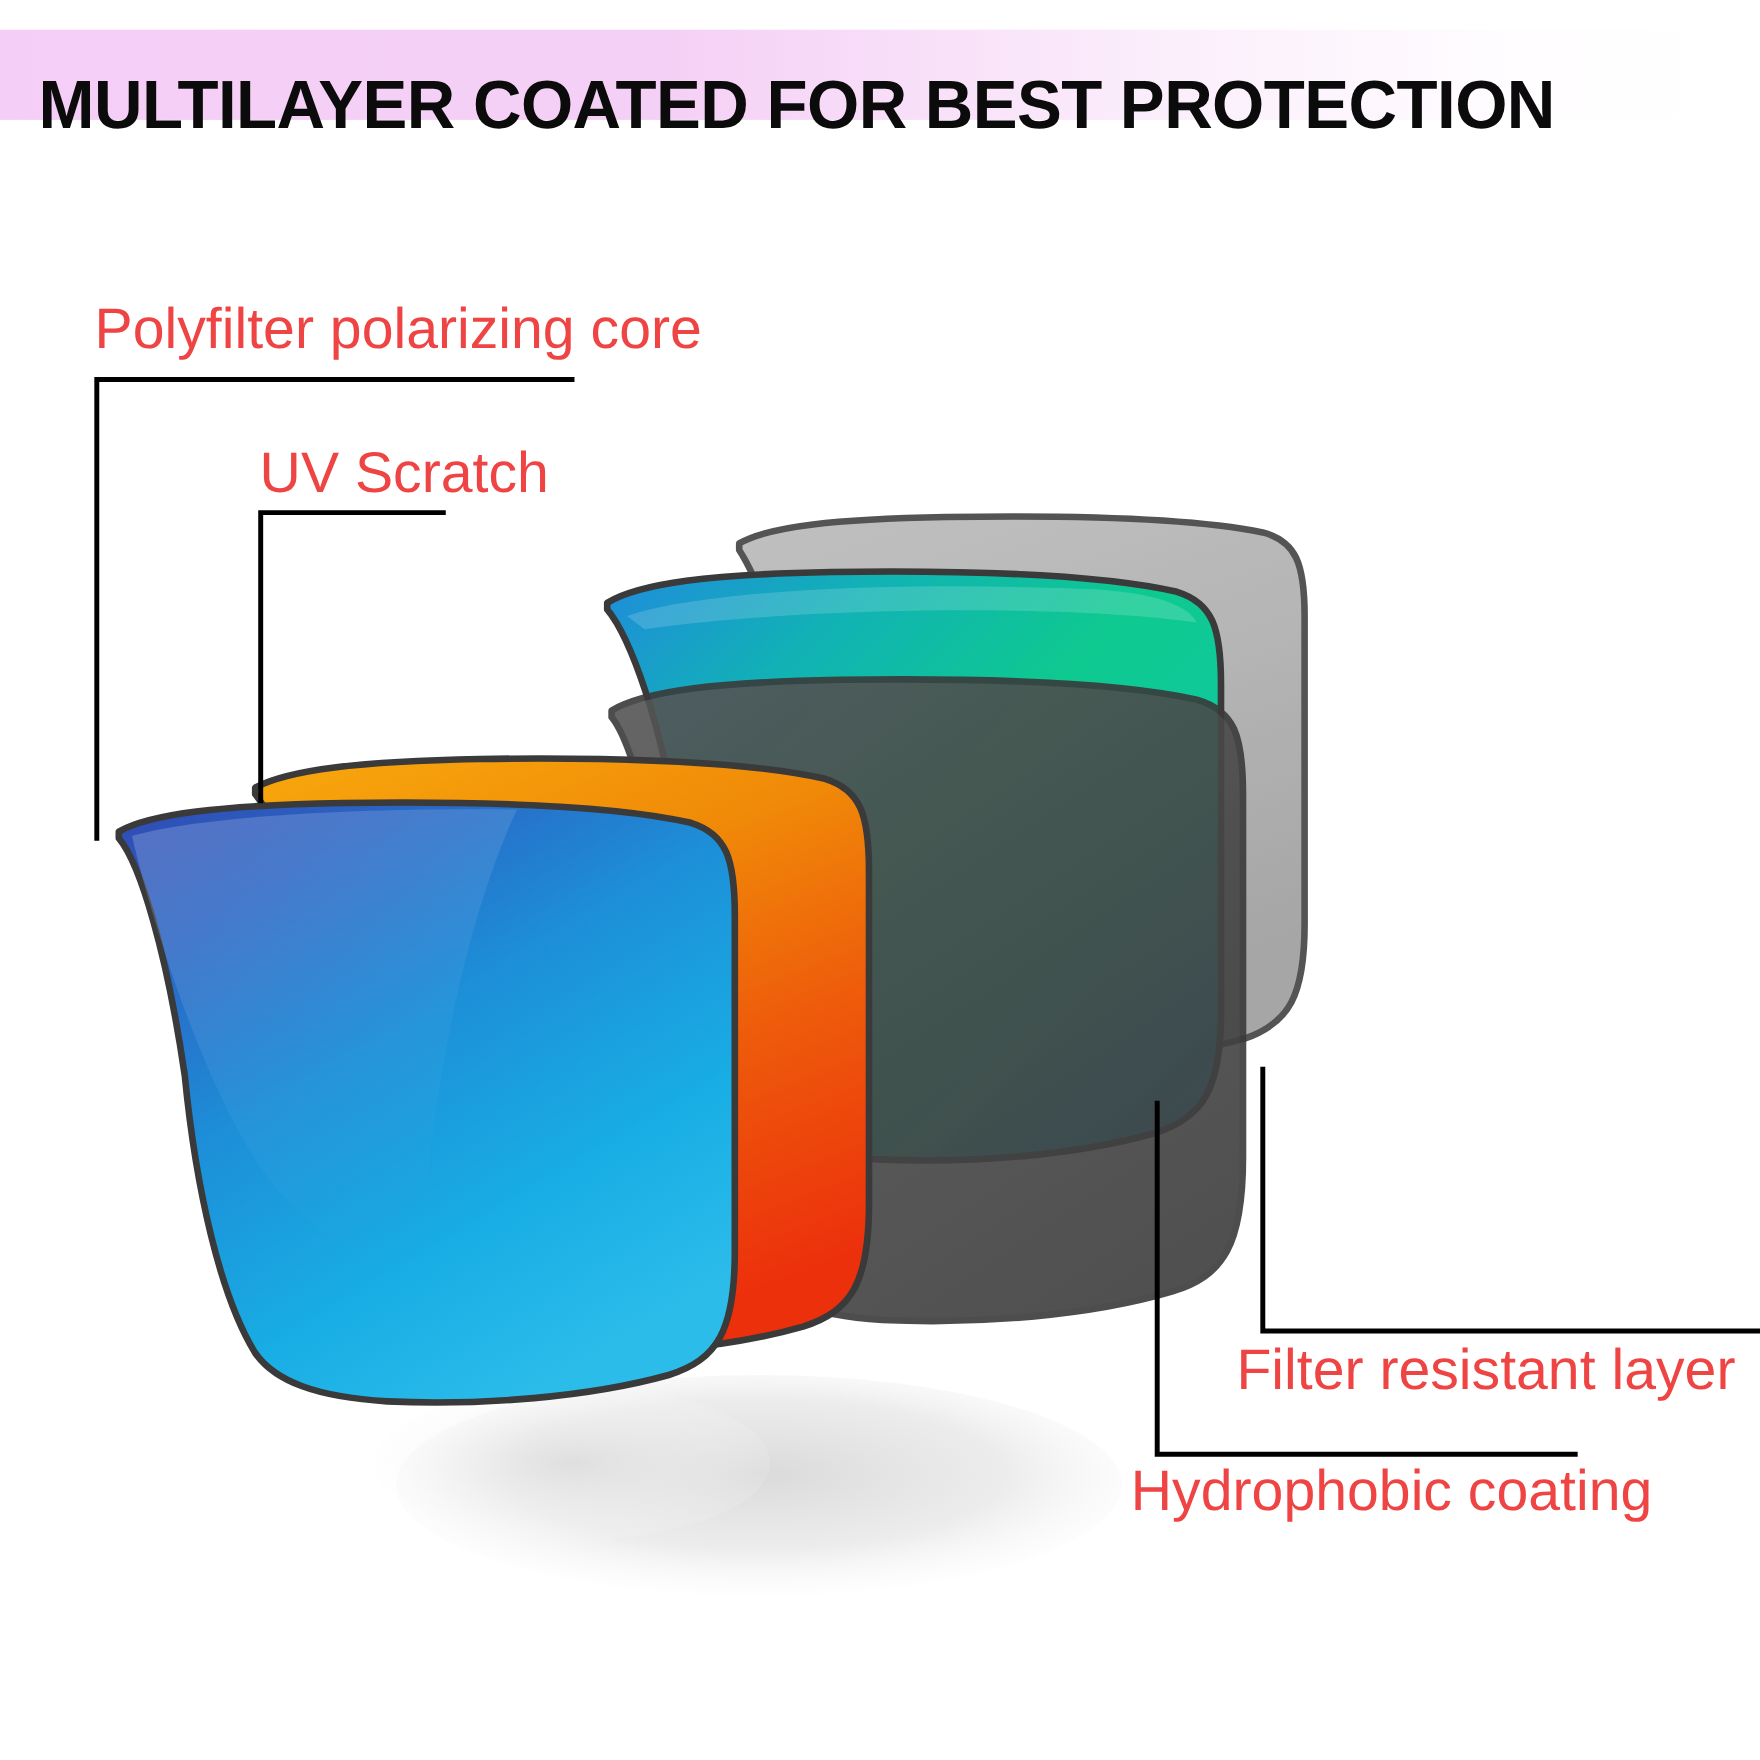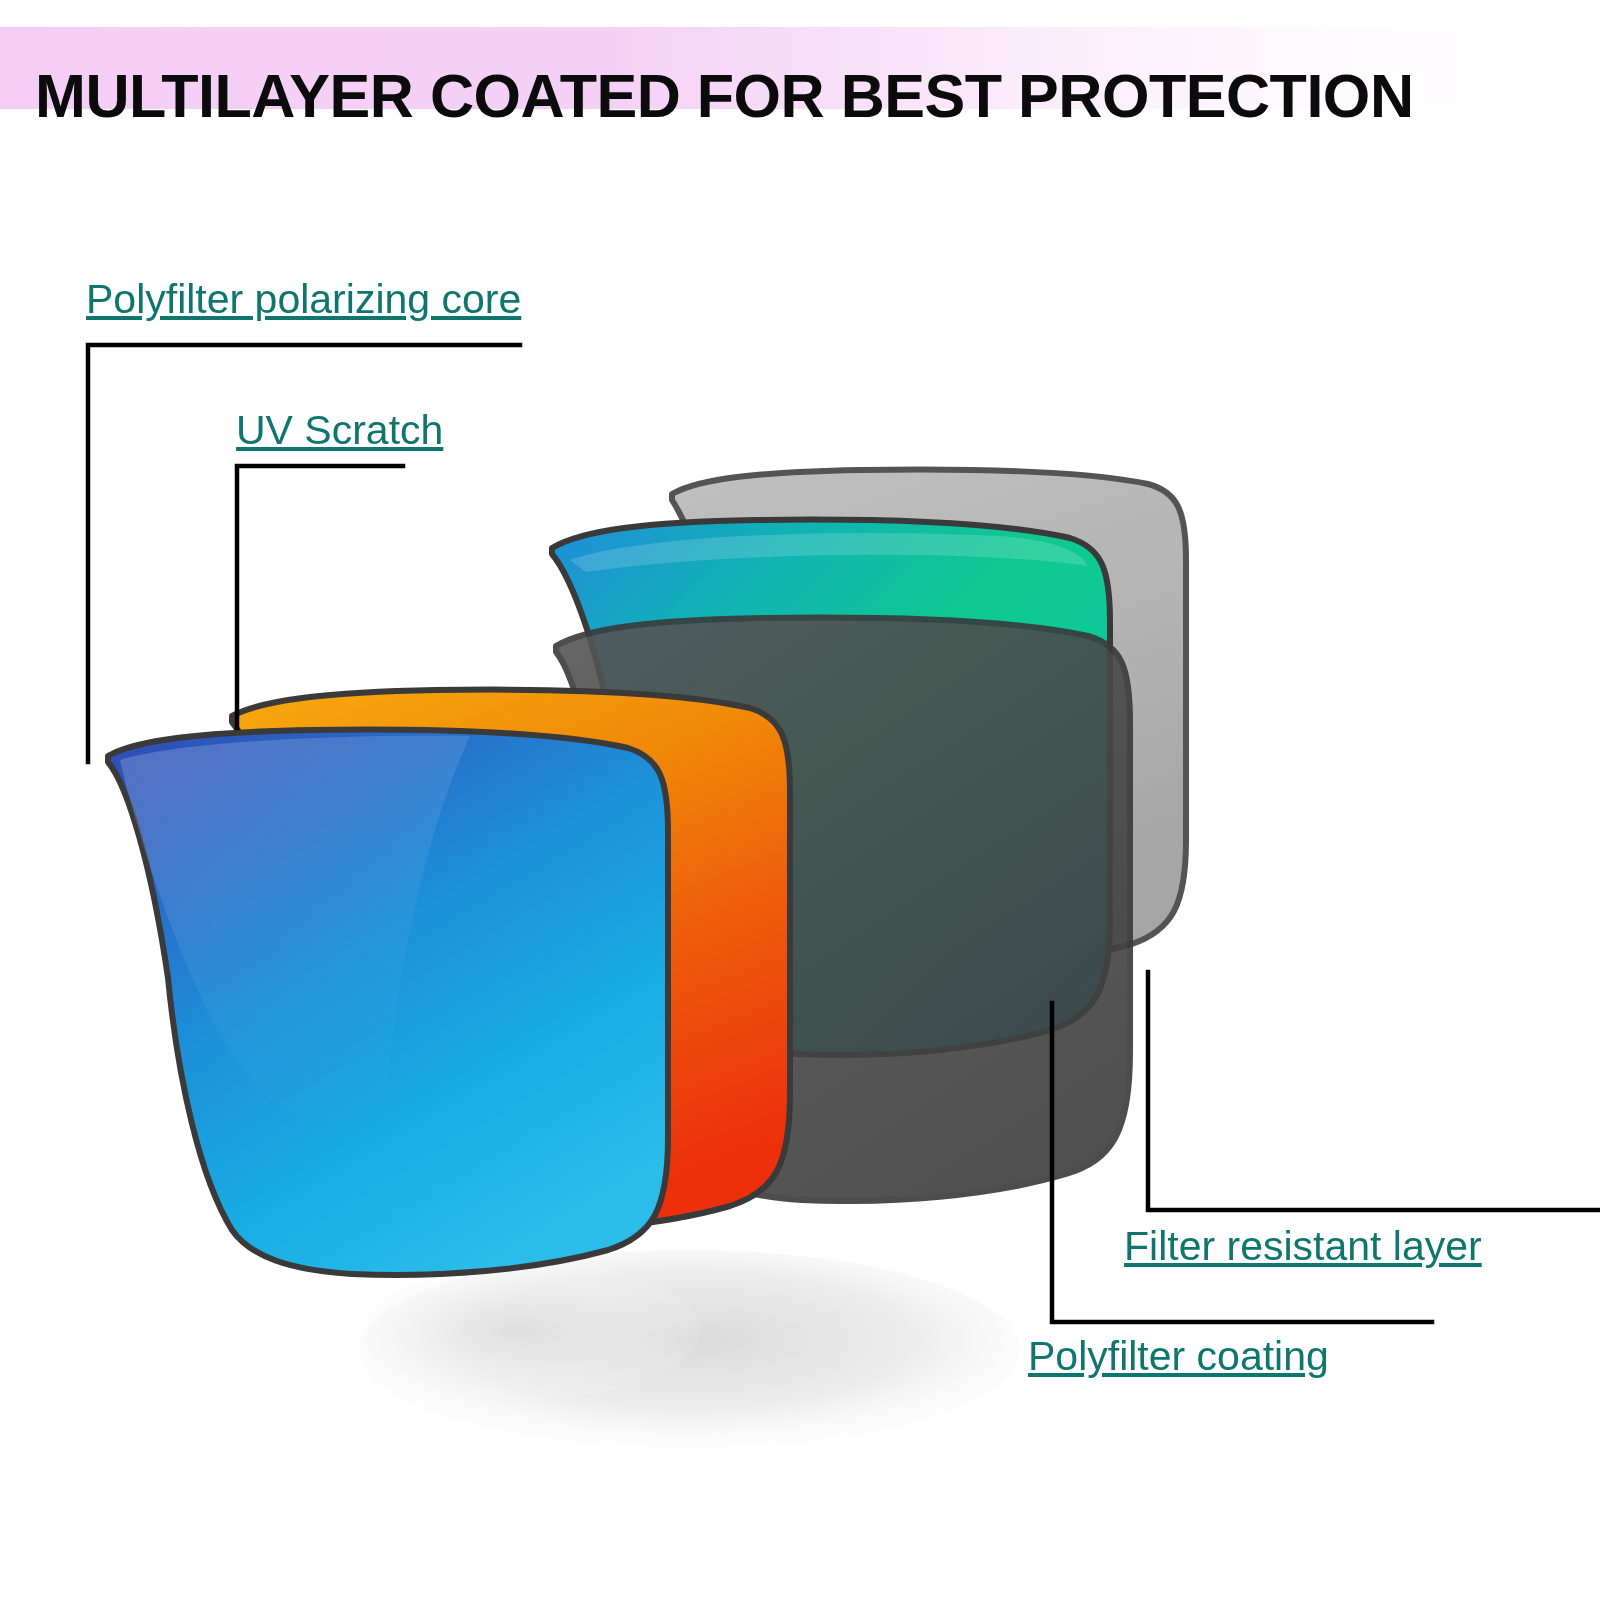--- a/index.html
+++ b/index.html
@@ -18,23 +18,22 @@
     font-family:"Liberation Sans","DejaVu Sans",sans-serif;
     font-size:62px;font-weight:bold;color:#0b0b0b;
     letter-spacing:-0.5px;line-height:66px;white-space:nowrap;
     transform:scaleX(0.985);transform-origin:left center;
   }
 
   
   .callout{
     position:absolute;
     font-family:"Liberation Sans","DejaVu Sans",sans-serif;
-    font-size:41px;font-weight:400;color:#0f766e;white-space:nowrap;
+    font-size:52px;font-weight:400;color:#ef4444;white-space:nowrap;
     line-height:48px;
-    text-decoration:underline;
   }
   #label-polyfilter{left:86px;top:275px;}
   #label-uv{left:236px;top:406px;}
   #label-scratch{left:1124px;top:1222px;}
   #label-hydrophobic{left:1028px;top:1332px;}
 
   svg{display:block;}
 </style>
 </head>
 <body>
@@ -192,15 +191,15 @@
       <path d="M 1052 1003 L 1052 1322 L 1432 1322"></path>
     </g>
   </svg>
 
   <div class="callout" id="label-polyfilter">Polyfilter polarizing core</div>
 
   <div class="callout" id="label-uv">UV Scratch</div>
 
   <div class="callout" id="label-scratch">Filter resistant layer</div>
 
-  <div class="callout" id="label-hydrophobic">Polyfilter coating</div>
+  <div class="callout" id="label-hydrophobic">Hydrophobic coating</div>
 
 </div>
 
 </body></html>

